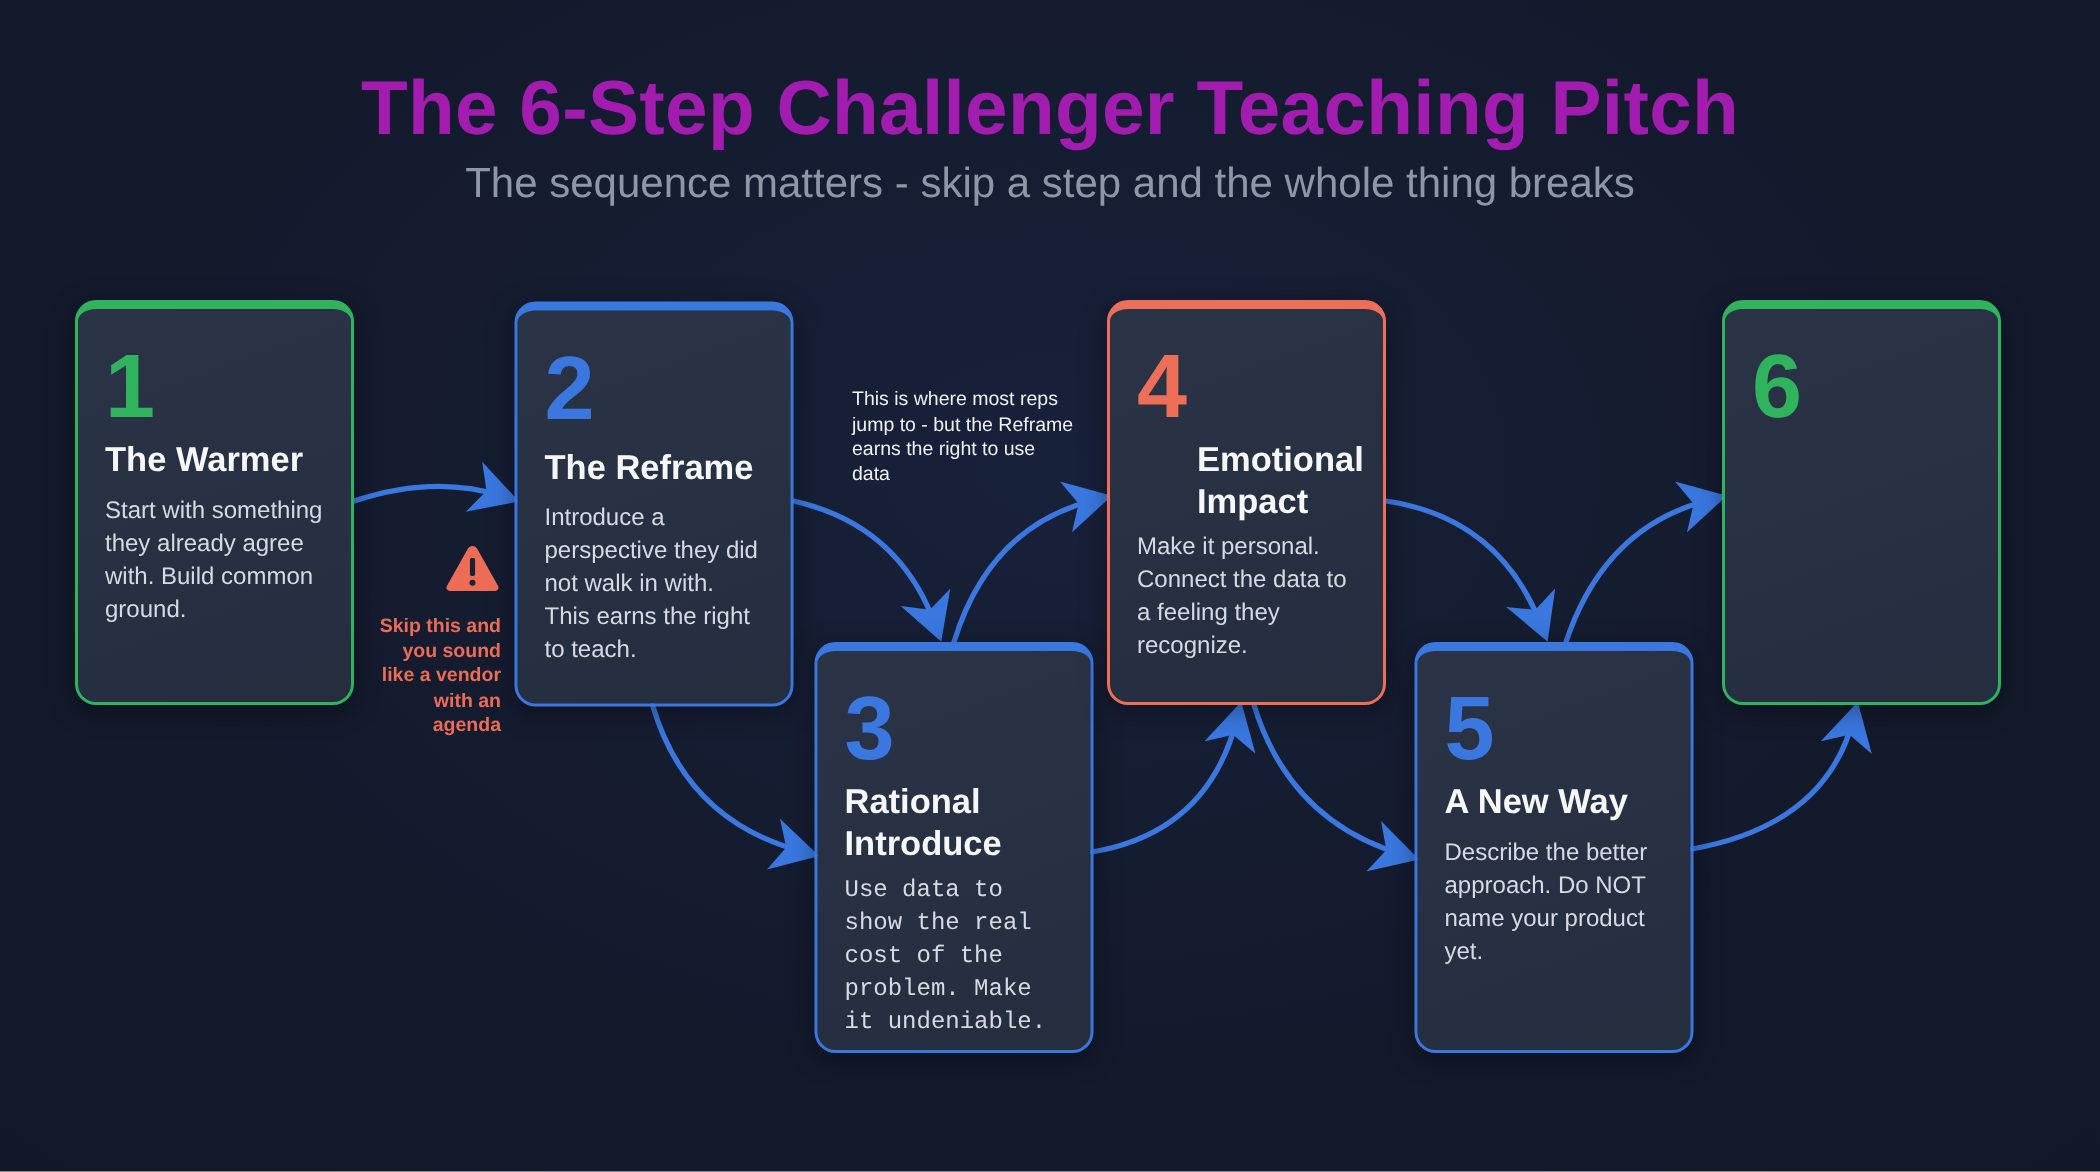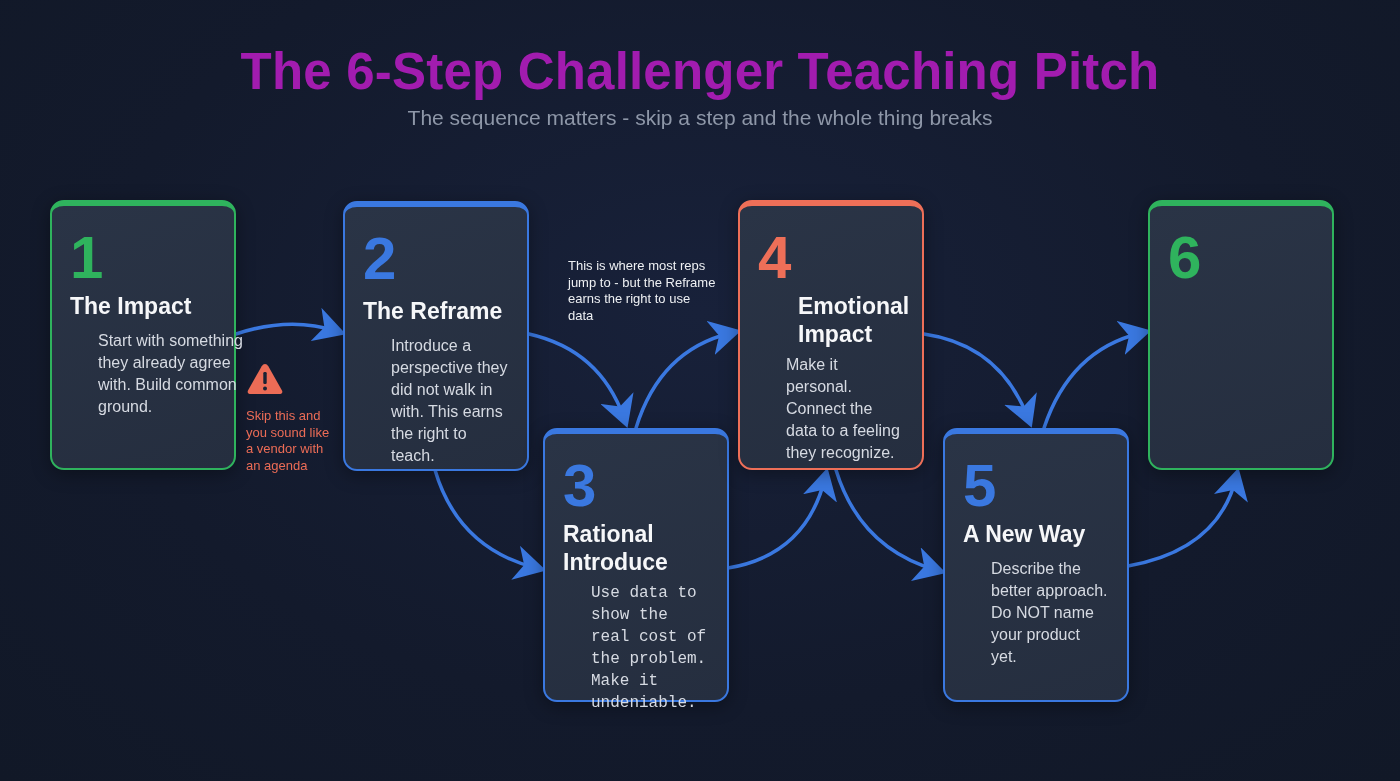--- a/index.html
+++ b/index.html
@@ -11,21 +11,21 @@
     color: #ffffff;
     position: relative;
   }
   .title {
     position: absolute; left: 0; top: 42px; width: 1400px;
     text-align: center; font-size: 51px; font-weight: 700;
     color: #a21caf; letter-spacing: 0.2px;
   }
   .subtitle {
     position: absolute; left: 0; top: 106px; width: 1400px;
-    text-align: center; font-size: 21px; font-weight: 400;
+    text-align: center; font-size: 28px; font-weight: 400;
     color: #8e97a8;
   }
   .card {
     position: absolute;
     width: 186px;
     border-radius: 14px;
     border: 2px solid;
     border-top-width: 6px;
     background: linear-gradient(160deg, #2a3446 0%, #252e3f 100%);
     padding: 22px 18px 0 18px;
@@ -38,25 +38,26 @@
     font-size: 60px; font-weight: 700; line-height: 60px; height: 62px;
   }
   .card.green .num { color: #2fb35d; }
   .card.blue .num { color: #3a78e0; }
   .card.coral .num { color: #ee6f58; }
   .card .name {
     font-size: 23px; font-weight: 700; color: #f6f7f9; line-height: 28px;
     margin-top: 2px;
   }
   .card .desc {
-    font-size: 16px; color: #d6dae2; line-height: 22px; margin-top: 10px; margin-left: 28px;
+    font-size: 16px; color: #d6dae2; line-height: 22px; margin-top: 10px;
   }
   .warn {
     position: absolute; left: 246px; top: 362px; width: 88px;
-    text-align: left;
+    text-align: right;
+    font-weight: bold;
   }
   .warn .warn-text {
     font-size: 13px; line-height: 16.5px; color: #ec6c56; margin-top: 8px;
   }
   .note {
     position: absolute; left: 568px; top: 258px; width: 150px;
     font-size: 13px; line-height: 16.5px; color: #eef0f3;
   }
   svg.arrows { position: absolute; left: 0; top: 0; }
 </style>
@@ -89,21 +90,21 @@
     <path d="M836,470 Q860,548 936,570" marker-end="url(#ah)"></path>
 
     <path d="M1044,428 Q1070,350 1141,333" marker-end="url(#ah)"></path>
 
     <path d="M1128,566 Q1218,550 1236,478" marker-end="url(#ah)"></path>
   </g>
 </svg>
 
 <div class="card green" style="left:50px; top:200px; height:270px;">
   <div class="num">1</div>
-  <div class="name">The Impact</div>
+  <div class="name">The Warmer</div>
   <div class="desc" style="width:150px;">Start with something they already agree with. Build common ground.</div>
 </div>
 
 <div class="card blue" style="left:343px; top:201px; height:270px;">
   <div class="num">2</div>
   <div class="name" style="margin-top:6px;">The Reframe</div>
   <div class="desc">Introduce a perspective they did not walk in with. This earns the right to teach.</div>
 </div>
 
 <div class="card blue" style="left:543px; top:428px; height:274px;">

